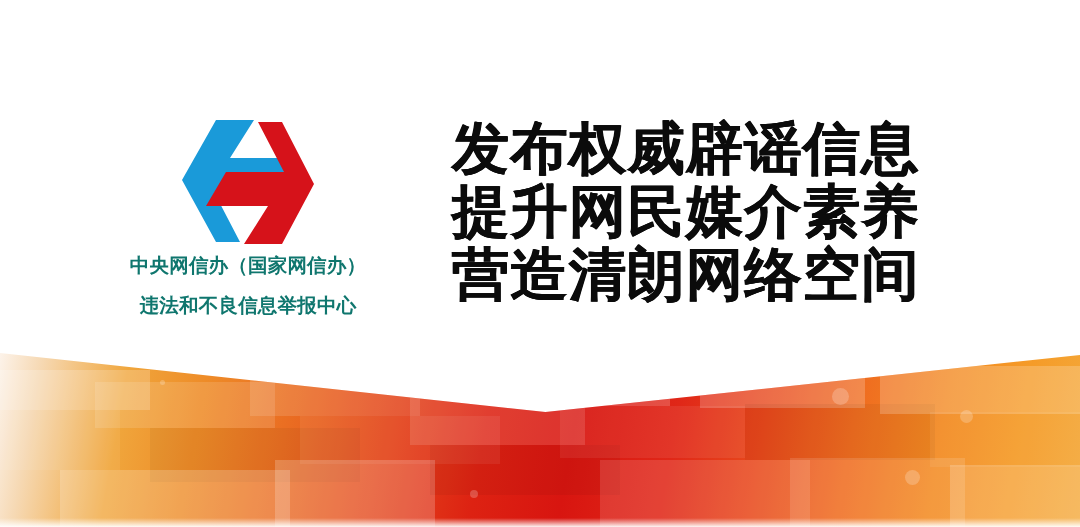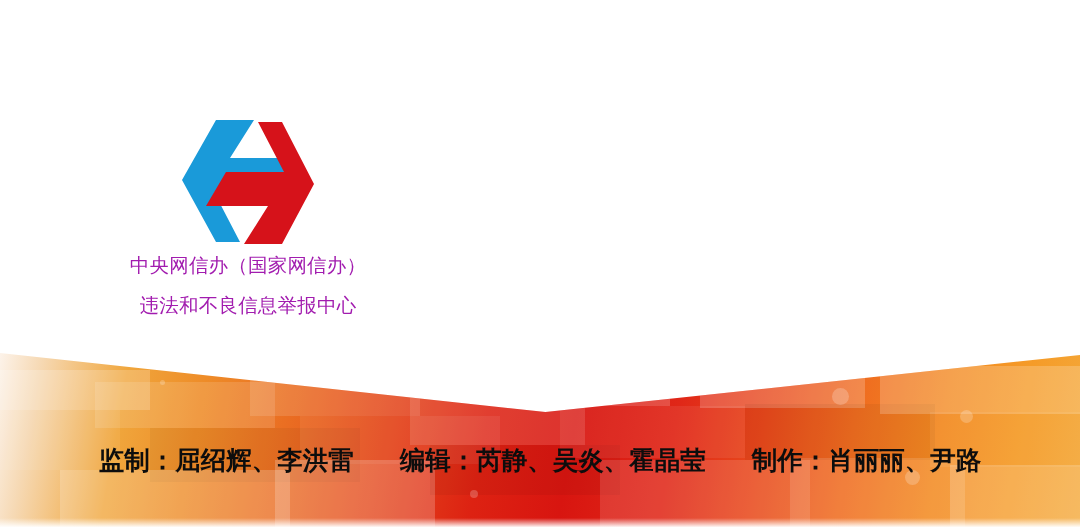--- a/index.html
+++ b/index.html
@@ -46,25 +46,25 @@
     width: 320px;
     height: 128px;
   }
   .logo-mark svg {
     display: block;
     margin: 0 auto;
   }
   .logo-caption {
     margin-top: 8px;
     font-family: "DejaVu Sans", "Liberation Sans", sans-serif;
-    font-weight: 400;
+    font-weight: 700;
     font-size: 19.5px;
     line-height: 24px;
     letter-spacing: 0.2px;
-    color: #a21caf;
+    color: #0f766e;
     white-space: nowrap;
   }
 
   
   .headline {
     position: absolute;
     left: 452px;
     top: 116px;
     width: 510px;
   }
@@ -162,20 +162,25 @@
         <path d="M74 2 L36 2 L2 62 L36 124 L60 124 L34 74 L92 74 L112 40 L50 40 Z" fill="#1a9ad9"></path>
 
         <path d="M64 126 L102 126 L134 66 L102 4 L78 4 L104 54 L46 54 L26 88 L88 88 Z" fill="#d6121a"></path>
       </svg>
     </div>
 
     <div class="logo-caption">中央网信办（国家网信办）</div>
     <div class="logo-caption" style="margin-top:16px;">违法和不良信息举报中心</div>
   </div>
 
+  <div class="headline">
+    <div class="headline-line">发布权威辟谣信息</div>
+    <div class="headline-line">提升网民媒介素养</div>
+    <div class="headline-line">营造清朗网络空间</div>
+  </div>
 
   <div class="banner">
     <div class="banner-grad"></div>
 
     <div class="tile l" style="left:0px;   top:30px;  width:150px; height:40px;"></div>
     <div class="tile d" style="left:0px;   top:70px;  width:120px; height:60px;"></div>
     <div class="tile" style="left:95px;  top:42px;  width:180px; height:46px;"></div>
     <div class="tile v" style="left:150px; top:88px;  width:210px; height:54px;"></div>
     <div class="tile l" style="left:60px;  top:130px; width:230px; height:57px;"></div>
     <div class="tile" style="left:250px; top:24px;  width:170px; height:52px;"></div>
@@ -196,17 +201,14 @@
     <div class="dot" style="left:832px; top:48px; width:17px; height:17px;"></div>
     <div class="dot" style="left:960px; top:70px; width:13px; height:13px;"></div>
     <div class="dot" style="left:905px; top:130px; width:15px; height:15px;"></div>
     <div class="dot" style="left:470px; top:150px; width:8px; height:8px;"></div>
     <div class="dot" style="left:690px; top:26px; width:6px; height:6px;"></div>
     <div class="dot" style="left:160px; top:40px; width:5px; height:5px;"></div>
 
     <div class="bottom-fade"></div>
   </div>
 
-  <div class="credits">
-    <span class="seg">监制：</span><span class="seg">屈绍辉、李洪雷</span><span class="gap"></span><span class="seg">编辑：</span><span class="seg">芮静、吴炎、霍晶莹</span><span class="gap"></span><span class="seg">制作：</span><span class="seg">肖丽丽、尹路</span>
-  </div>
 
 </div>
 
 </body></html>

